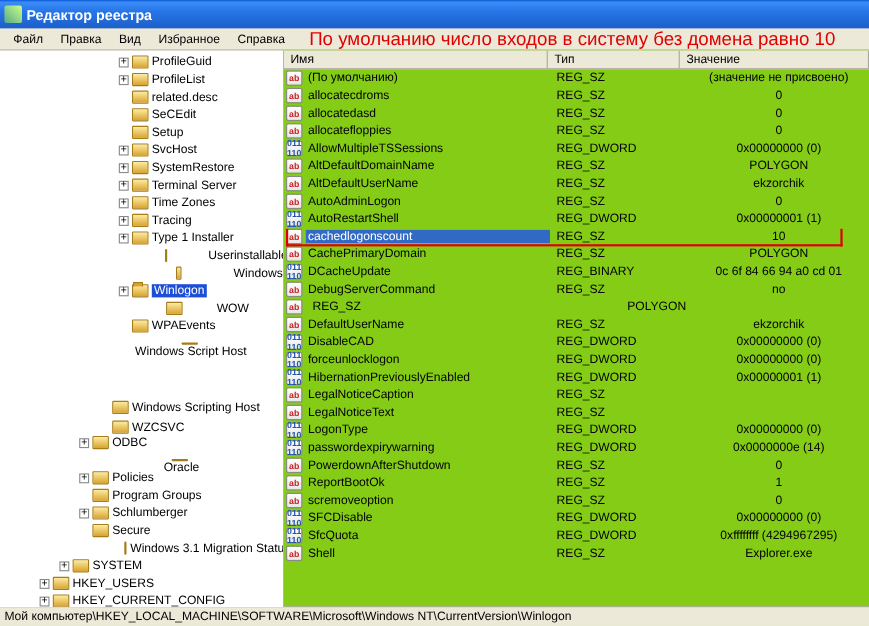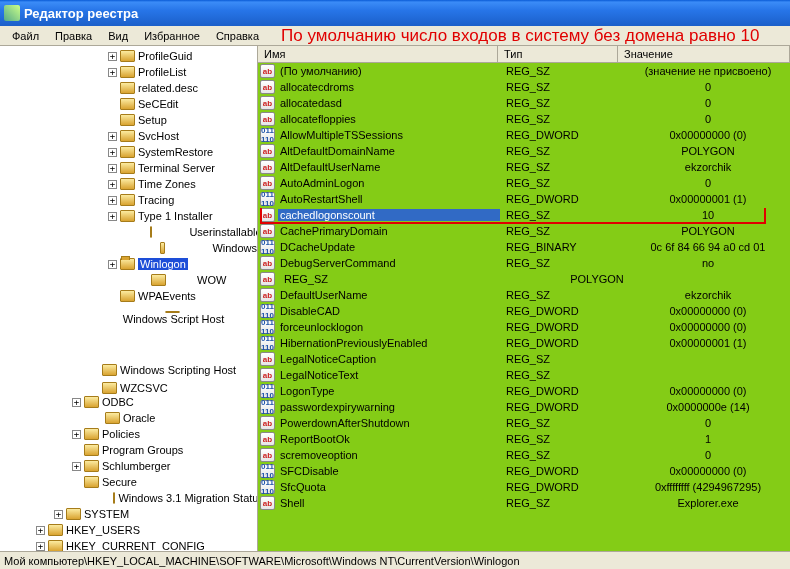--- a/index.html
+++ b/index.html
@@ -146,21 +146,21 @@
       <div class="tree-item" style="padding-left: 90px; align-items: flex-end;">
         <span class="expander empty">+</span>
         <span class="folder"></span>
         <span class="label">WZCSVC</span>
       </div>
       <div class="tree-item" style="padding-left: 72px;">
         <span class="expander">+</span>
         <span class="folder"></span>
         <span class="label">ODBC</span>
       </div>
-      <div class="tree-item" style="padding-left: 93px;">
+      <div class="tree-item" style="padding-left: 73px; flex-direction: column;">
         <span class="expander empty">+</span>
         <span class="folder"></span>
         <span class="label">Oracle</span>
       </div>
       <div class="tree-item" style="padding-left: 72px;">
         <span class="expander">+</span>
         <span class="folder"></span>
         <span class="label">Policies</span>
       </div>
       <div class="tree-item" style="padding-left: 72px;">

